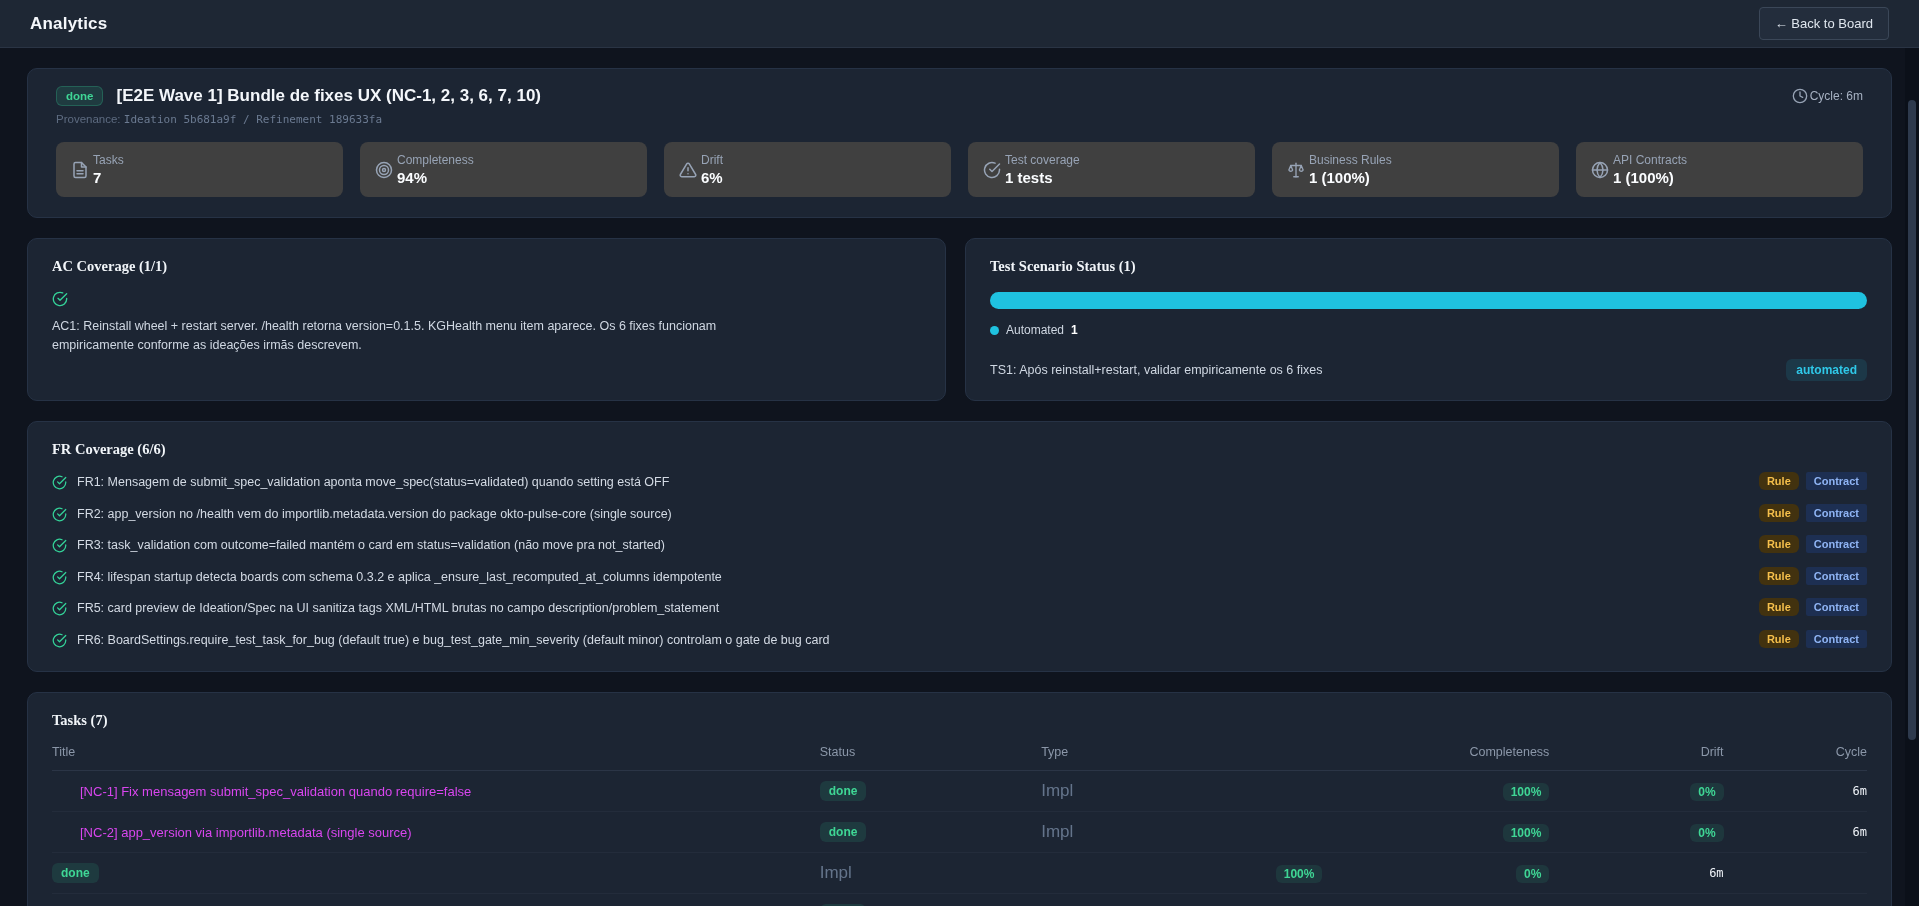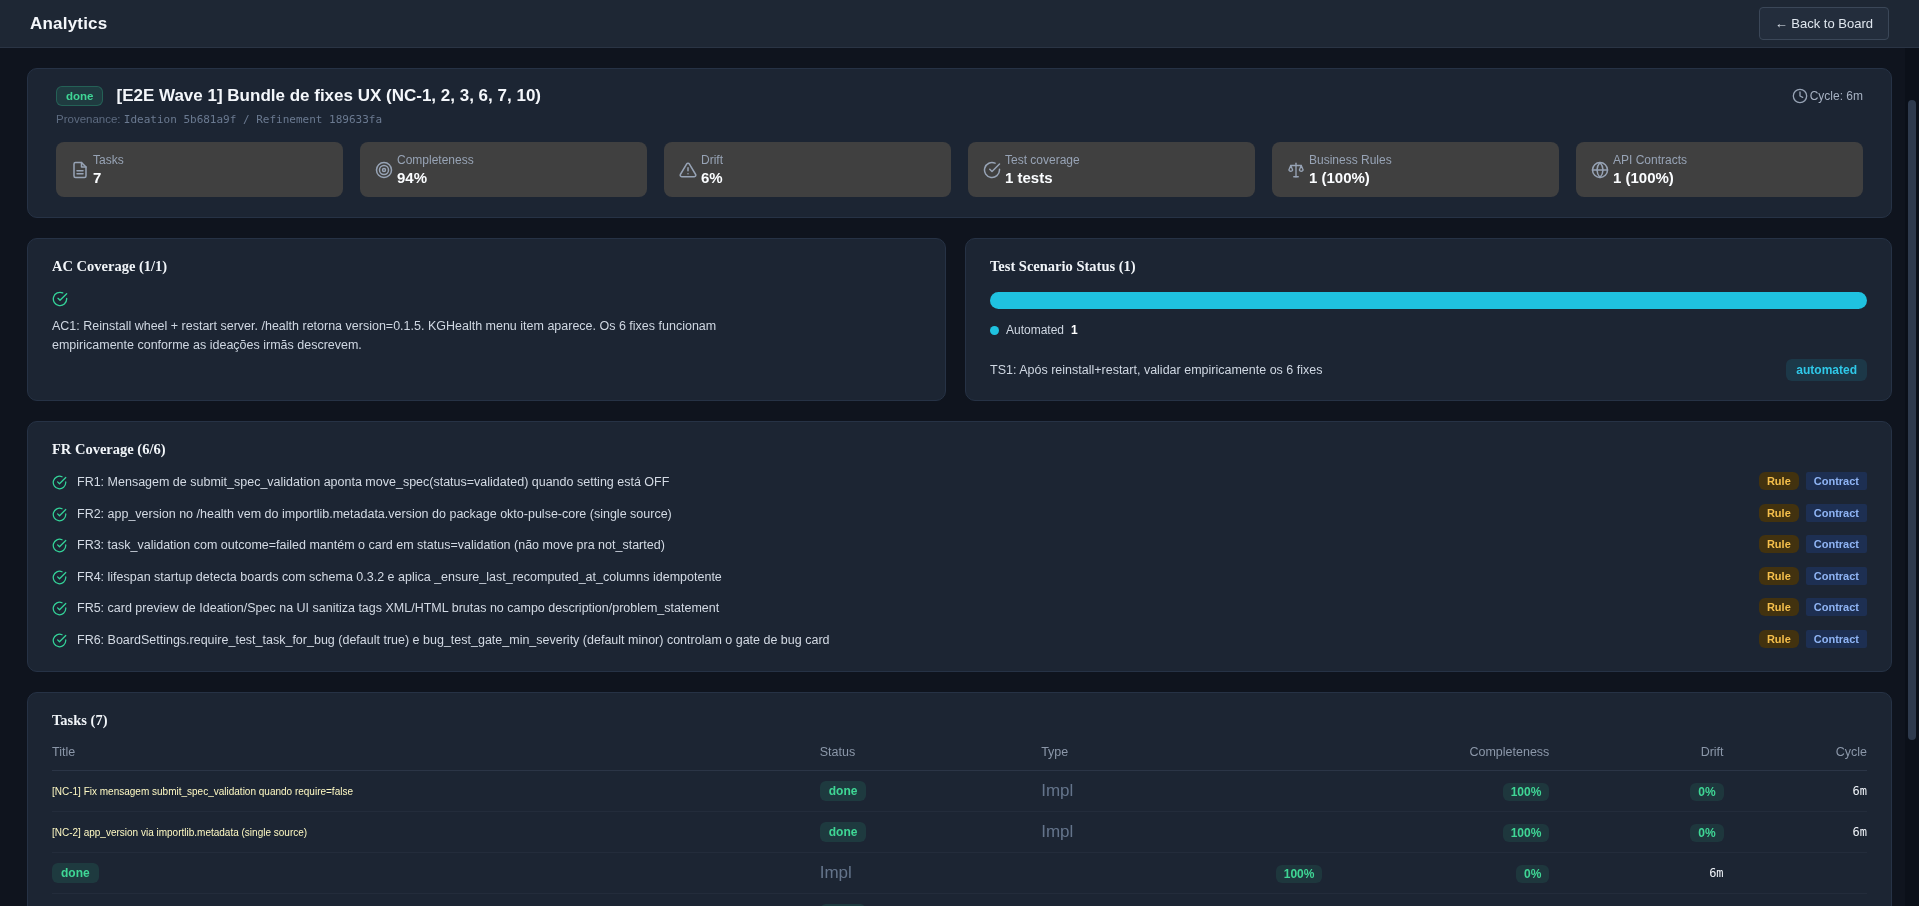--- a/index.html
+++ b/index.html
@@ -90,21 +90,21 @@
     padding:3px 8px; border-radius:2px;
   }
 
   
   .tasks-panel { margin-top:20px; padding:19px 24px 0 24px; min-height:260px; }
   .task-grid { display:grid; grid-template-columns:42.3% 12.2% 15.5% 12.5% 9.6% 7.9%; align-items:center; }
   .t-head { margin-top:16px; padding-bottom:11px; border-bottom:1px solid #2b3546; }
   .t-head span { font-size:12.5px; color:#8b97a9; }
   .t-row { padding:10px 0; border-bottom:1px solid #28324199; min-height:37px; }
   .t-row:last-child { border-bottom:none; }
-  .t-title { font-size:10px; color:#fef9c3; }
+  .t-title { font-size:13px; color:#d946ef;margin-left:28px; }
   .t-type { font-size:17px; color:#64748b; }
   .col-r { text-align:right; }
   .badge-done {
     display:inline-block; background:rgba(52,211,153,.12); color:#3fd695;
     font-size:12px; font-weight:bold; padding:3px 9px; border-radius:6px;
   }
   .pill {
     display:inline-block; font-size:12px; font-weight:bold;
     padding:2px 8px; border-radius:6px;
   }

